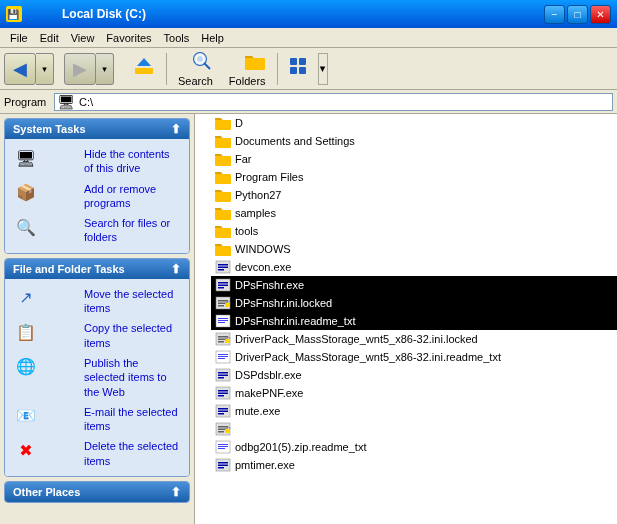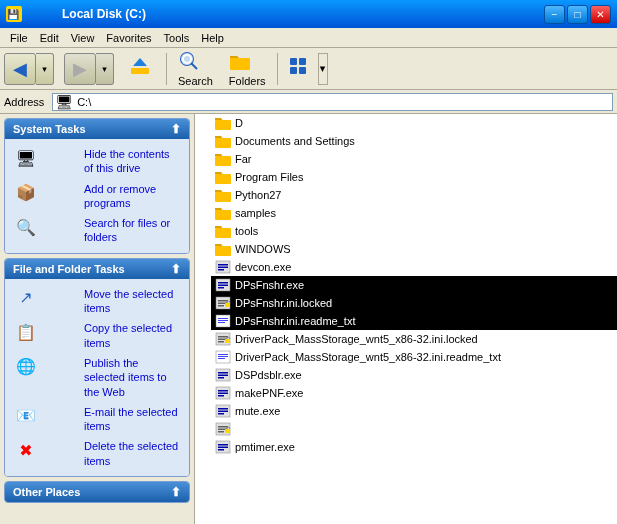--- a/index.html
+++ b/index.html
@@ -78,21 +78,21 @@
       height: 42px;
       display: flex;
       align-items: center;
       padding: 2px 4px;
       border-bottom: 1px solid #aca899;
       gap: 2px;
     }
     .toolbar-btn {
       display: flex;
       flex-direction: column;
-      align-items: flex-start;
+      align-items: flex-end;
       justify-content: center;
       padding: 2px 6px;
       min-width: 40px;
       cursor: pointer;
       border: 1px solid transparent;
       border-radius: 2px;
       height: 36px;
       font-size: 11px;
     }
     .toolbar-icon {
@@ -361,21 +361,21 @@
         <rect x="10" y="1" width="7" height="7" fill="#2060c0" rx="1"></rect>
         <rect x="1" y="10" width="7" height="7" fill="#2060c0" rx="1"></rect>
         <rect x="10" y="10" width="7" height="7" fill="#2060c0" rx="1"></rect>
       </svg>
     </div>
   </div>
   <div style="width:10px;height:32px;background:#ece9d8;border:1px solid #aca899;display:flex;align-items:center;justify-content:center;cursor:pointer;">▾</div>
 </div>
 
 <div id="address-bar">
-  <span id="address-label">Address</span>
+  <span id="address-label">Program</span>
   <div id="address-input">
     <span style="font-size:14px;">🖥</span>
     <span>C:\</span>
   </div>
 </div>
 
 <div id="main-content">
 
   <div id="left-panel">
 
@@ -623,20 +623,31 @@
               <rect x="3" y="7.5" width="10" height="1.5" fill="#606060"></rect>
               <rect x="3" y="10" width="6" height="1.5" fill="#606060"></rect>
               <rect x="10" y="8" width="5" height="4" fill="#ffd700" rx="1"></rect>
               <path d="M11 8 Q11 6 13 6 Q15 6 15 8" fill="none" stroke="#888" stroke-width="1"></path>
             </svg>
           </span>
         </div>
         <div class="file-item">
           <span class="file-icon">
             <svg width="16" height="16" viewBox="0 0 16 16">
+              <rect x="1" y="2" width="14" height="12" fill="white" stroke="#808080" stroke-width="0.5"></rect>
+              <rect x="3" y="5" width="10" height="1" fill="#4040ff"></rect>
+              <rect x="3" y="7" width="10" height="1" fill="#4040ff"></rect>
+              <rect x="3" y="9" width="7" height="1" fill="#4040ff"></rect>
+            </svg>
+          </span>
+          <span class="file-name">odbg201(5).zip.readme_txt</span>
+        </div>
+        <div class="file-item">
+          <span class="file-icon">
+            <svg width="16" height="16" viewBox="0 0 16 16">
               <rect x="1" y="2" width="14" height="12" fill="#e0e0e0" stroke="#808080" stroke-width="0.5"></rect>
               <rect x="3" y="5" width="10" height="1.5" fill="#0000aa"></rect>
               <rect x="3" y="7.5" width="10" height="1.5" fill="#0000aa"></rect>
               <rect x="3" y="10" width="6" height="1.5" fill="#0000aa"></rect>
             </svg>
           </span>
           <span class="file-name">pmtimer.exe</span>
         </div>
       </div>
   </div>

